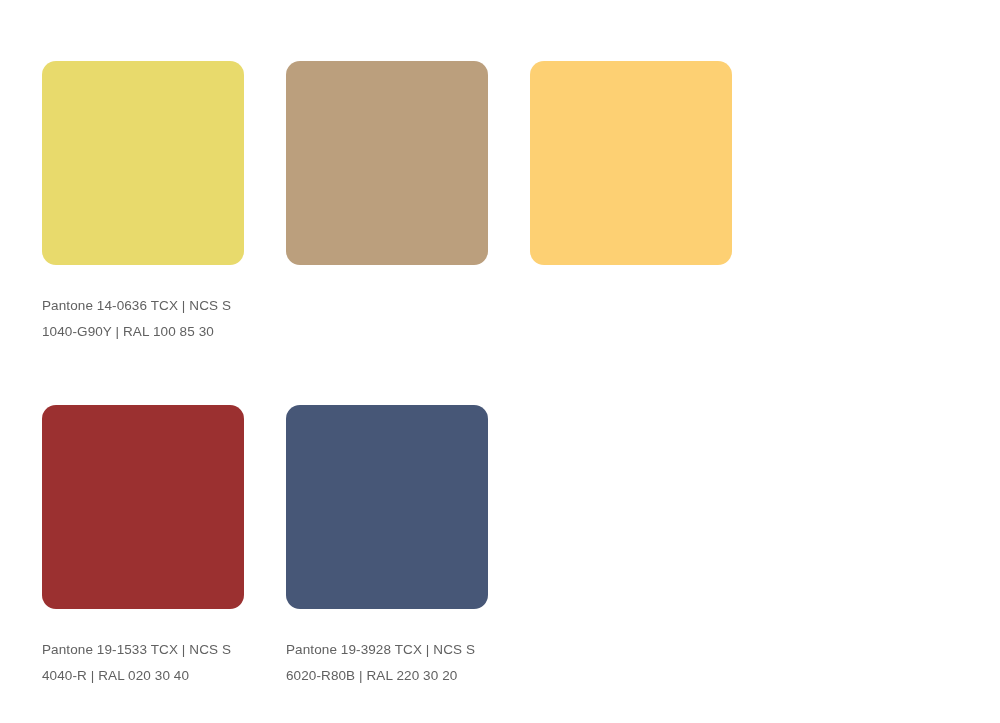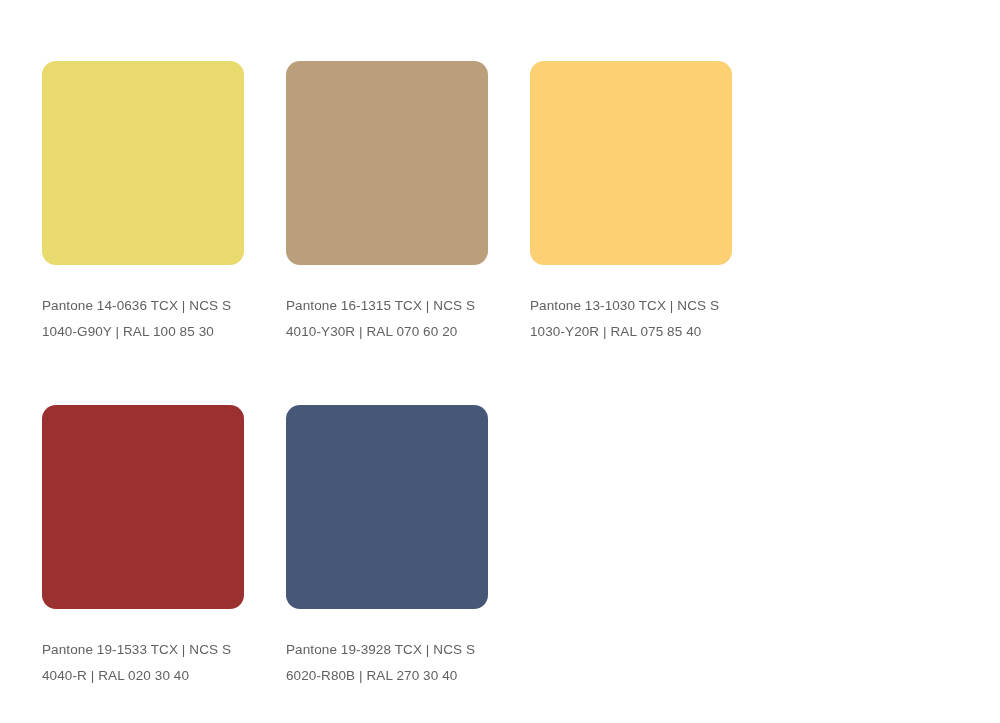--- a/index.html
+++ b/index.html
@@ -68,36 +68,34 @@
   <div class="swatch-grid">
 
     <div class="swatch-card">
       <div class="swatch-chip" style="background-color: rgb(232, 218, 108);"></div>
       <div class="swatch-caption">Pantone 14-0636 TCX | NCS S 1040-G90Y | RAL 100 85 30</div>
     </div>
 
 
     <div class="swatch-card">
       <div class="swatch-chip" style="background-color: rgb(187, 159, 125);"></div>
-      <div class="swatch-caption">Pantone 16-1315 TCX | NCS S 4010-Y30R | RAL 070 60 20</div>
     </div>
 
     <div class="swatch-card">
       <div class="swatch-chip" style="background-color: rgb(253, 208, 115);"></div>
-      <div class="swatch-caption">Pantone 13-1030 TCX | NCS S 1030-Y20R | RAL 075 85 40</div>
     </div>
 
     <div class="row-gap-spacer"></div>
 
 
     <div class="swatch-card">
       <div class="swatch-chip" style="background-color: rgb(155, 48, 48);"></div>
       <div class="swatch-caption">Pantone 19-1533 TCX | NCS S 4040-R | RAL 020 30 40</div>
     </div>
 
 
     <div class="swatch-card">
       <div class="swatch-chip" style="background-color: rgb(71, 87, 119);"></div>
-      <div class="swatch-caption">Pantone 19-3928 TCX | NCS S 6020-R80B | RAL 270 30 40</div>
+      <div class="swatch-caption">Pantone 19-3928 TCX | NCS S 6020-R80B | RAL 220 30 20</div>
     </div>
 
   </div>
 </div>
 
 </body></html>

